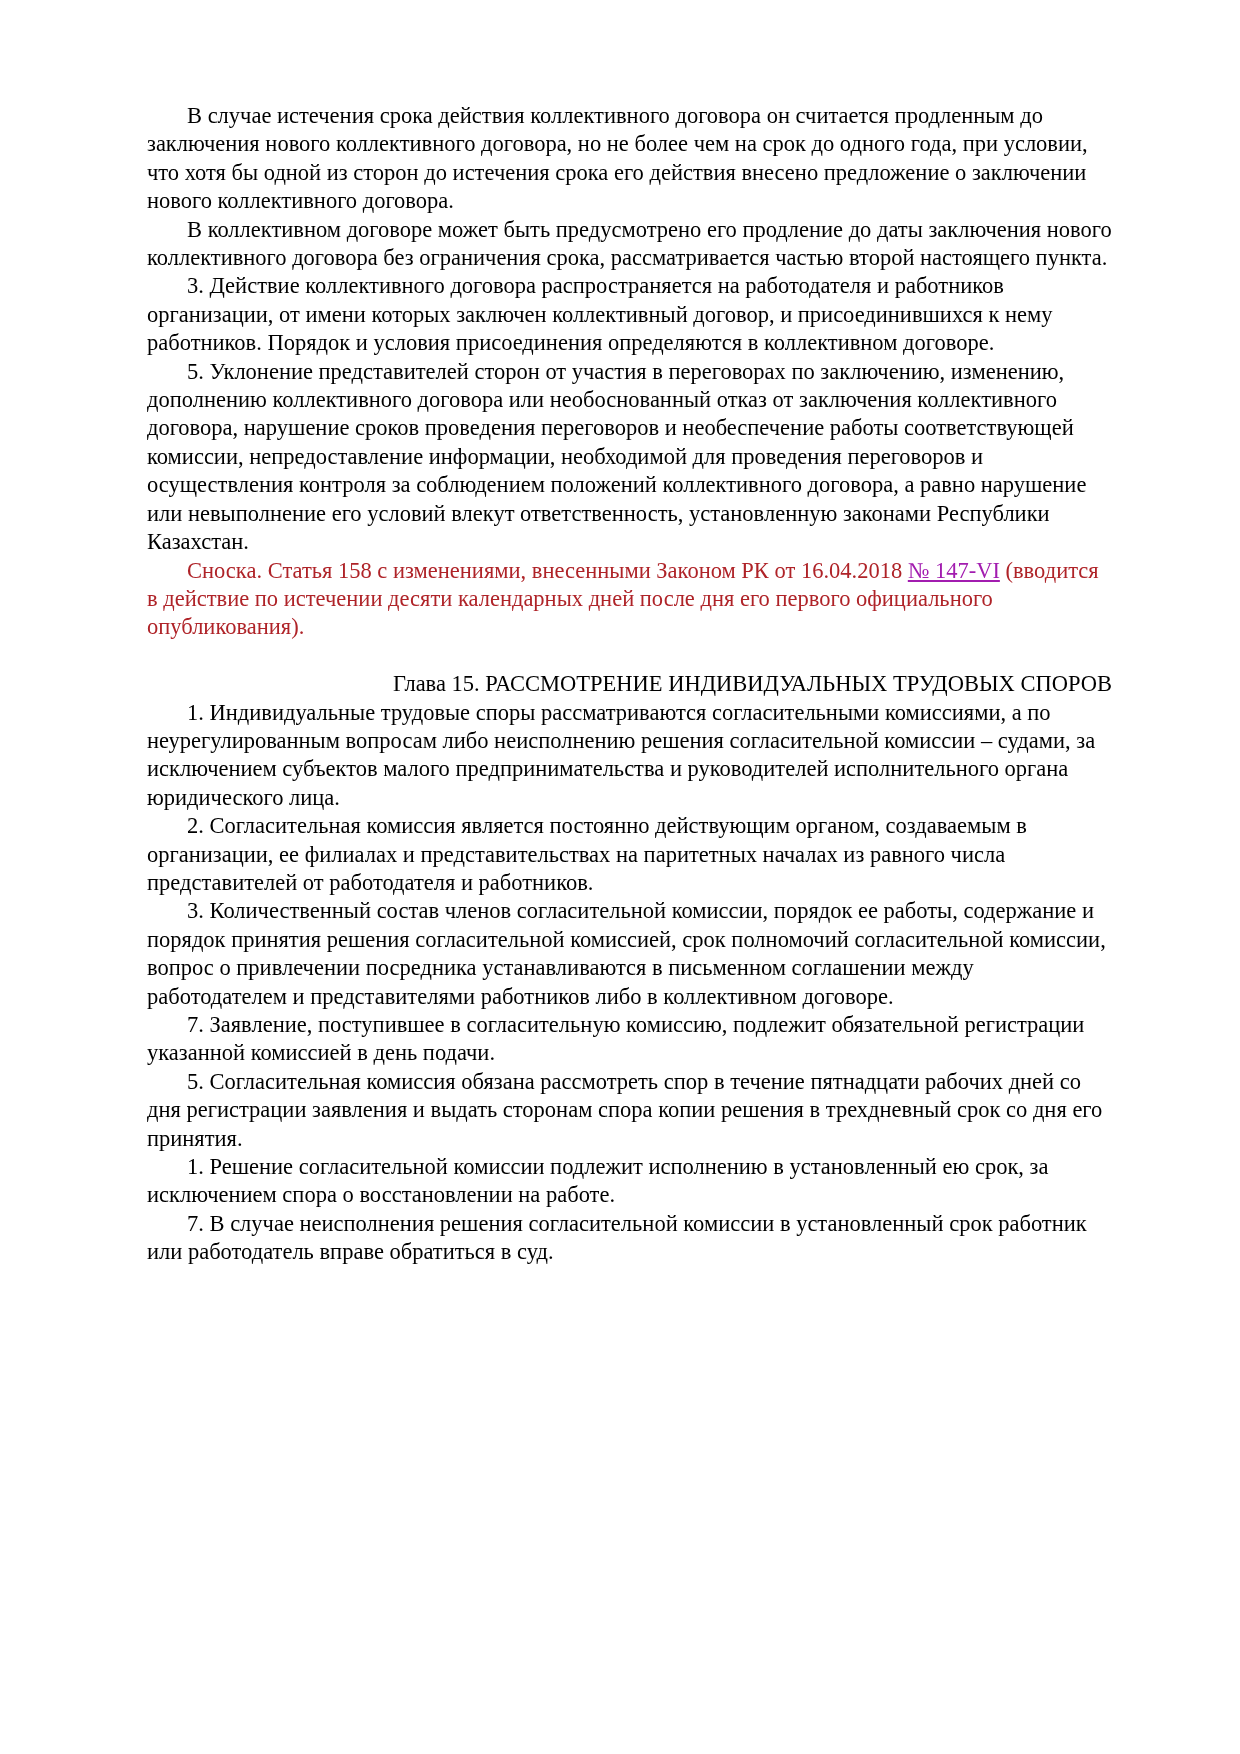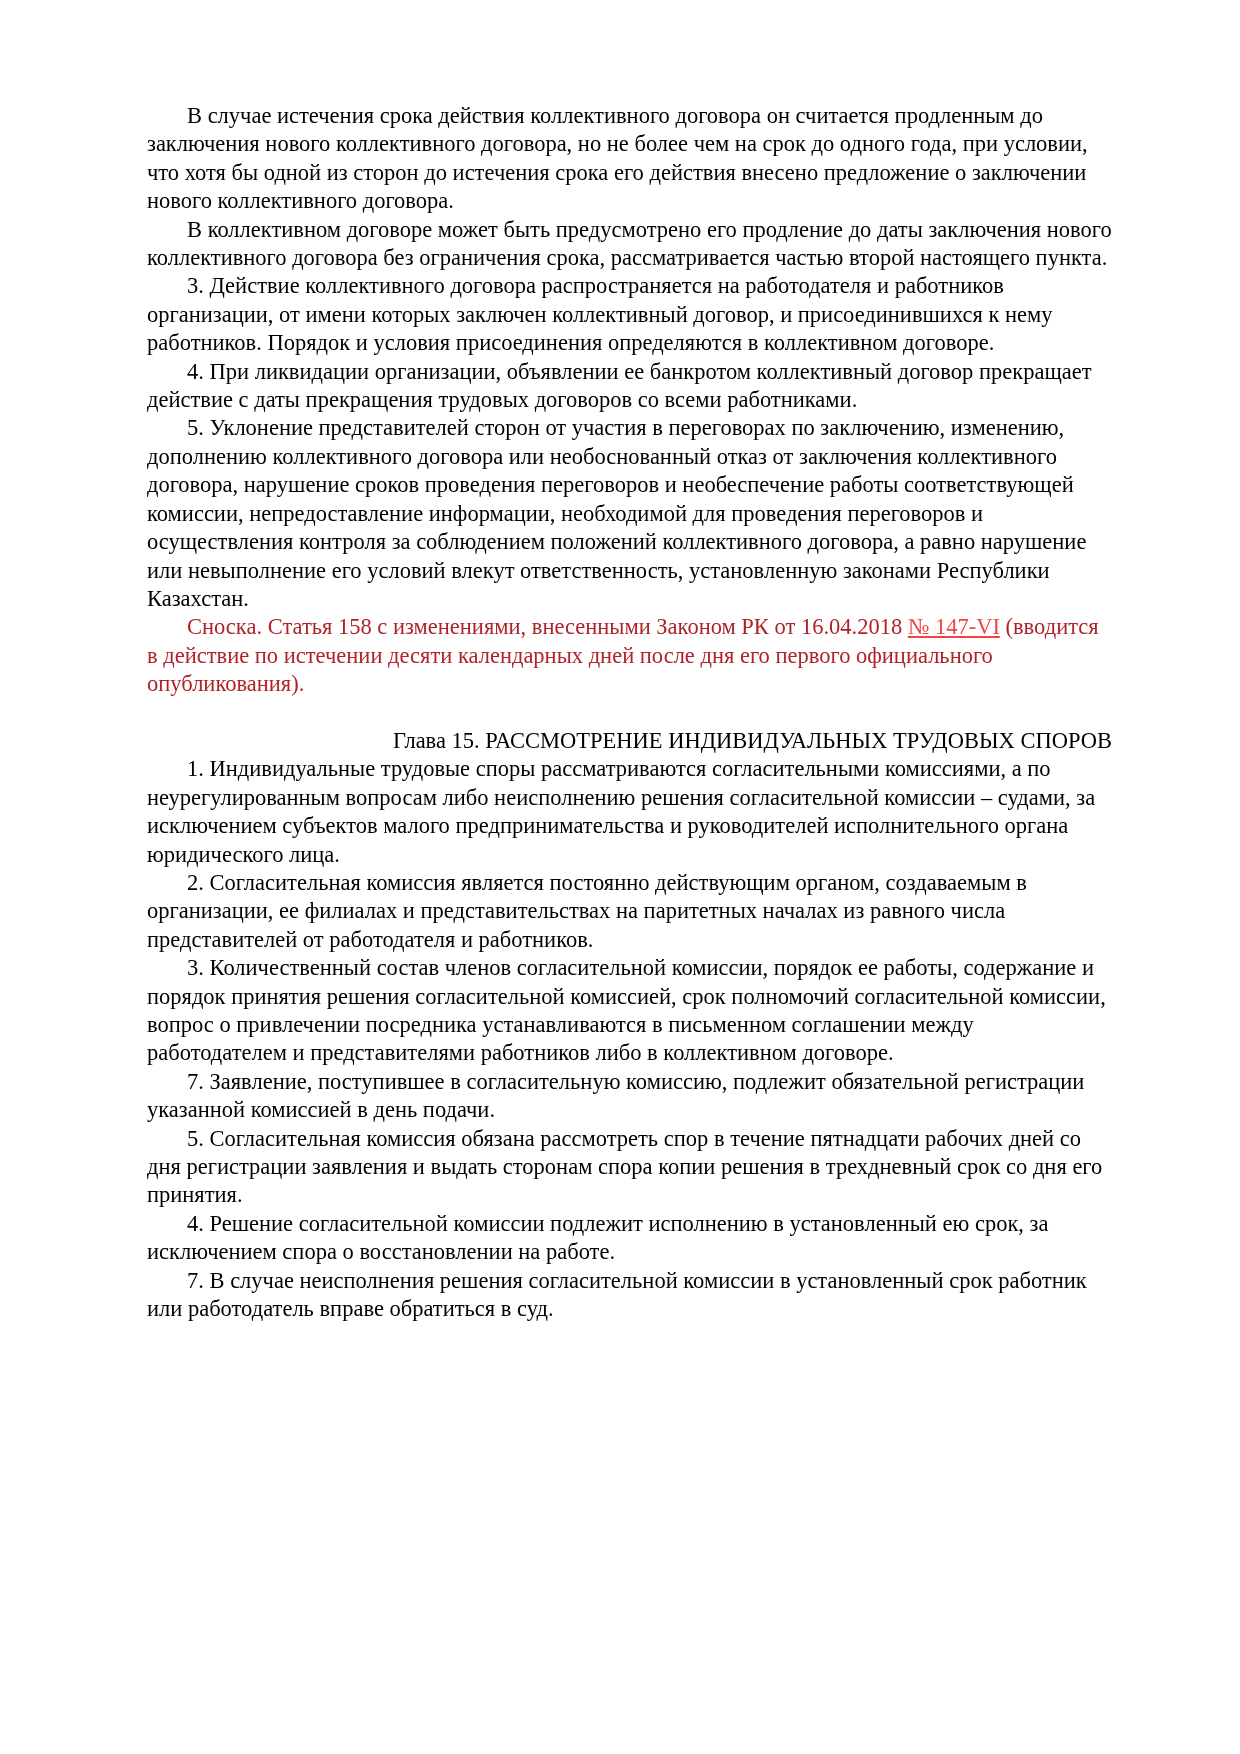--- a/index.html
+++ b/index.html
@@ -35,48 +35,47 @@
     text-indent: 40px;
   }
   .heading {
     text-indent: 0;
     text-align: right;
   }
   .footnote {
     color: #AF2328;
   }
   .law-link {
-    color: #ef4444;
+    color: #a21caf;
     text-decoration: underline;
     cursor: pointer;
   }
   .blank-line {
     height: 28.4px;
   }
 </style>
 </head>
 <body>
 
 <div class="page">
   <div class="content">
 
     <p class="para">В случае истечения срока действия коллективного договора он считается продленным до заключения нового коллективного договора, но не более чем на срок до одного года, при условии, что хотя бы одной из сторон до истечения срока его действия внесено предложение о заключении нового коллективного договора.</p>
     <p class="para">В коллективном договоре может быть предусмотрено его продление до даты заключения нового коллективного договора без ограничения срока, рассматривается частью второй настоящего пункта.</p>
     <p class="para">3. Действие коллективного договора распространяется на работодателя и работников организации, от имени которых заключен коллективный договор, и присоединившихся к нему работников. Порядок и условия присоединения определяются в коллективном договоре.</p>
-    <p class="para">4. При ликвидации организации, объявлении ее банкротом коллективный договор прекращает действие с даты прекращения трудовых договоров со всеми работниками.</p>
     <p class="para">5. Уклонение представителей сторон от участия в переговорах по заключению, изменению, дополнению коллективного договора или необоснованный отказ от заключения коллективного договора, нарушение сроков проведения переговоров и необеспечение работы соответствующей комиссии, непредоставление информации, необходимой для проведения переговоров и осуществления контроля за соблюдением положений коллективного договора, а равно нарушение или невыполнение его условий влекут ответственность, установленную законами Республики Казахстан.</p>
 
     <p class="para footnote"><span>Сноска. Статья 158 с изменениями, внесенными Законом РК от 16.04.2018 </span><a class="law-link" href="#">№ 147-VI</a><span> (вводится в действие по истечении десяти календарных дней после дня его первого официального опубликования).</span></p>
 
     <div class="blank-line"></div>
 
     <p class="heading">Глава 15. РАССМОТРЕНИЕ ИНДИВИДУАЛЬНЫХ ТРУДОВЫХ СПОРОВ</p>
 
     <p class="para">1. Индивидуальные трудовые споры рассматриваются согласительными комиссиями, а по неурегулированным вопросам либо неисполнению решения согласительной комиссии – судами, за исключением субъектов малого предпринимательства и руководителей исполнительного органа юридического лица.</p>
     <p class="para">2. Согласительная комиссия является постоянно действующим органом, создаваемым в организации, ее филиалах и представительствах на паритетных началах из равного числа представителей от работодателя и работников.</p>
     <p class="para">3. Количественный состав членов согласительной комиссии, порядок ее работы, содержание и порядок принятия решения согласительной комиссией, срок полномочий согласительной комиссии, вопрос о привлечении посредника устанавливаются в письменном соглашении между работодателем и представителями работников либо в коллективном договоре.</p>
     <p class="para">7. Заявление, поступившее в согласительную комиссию, подлежит обязательной регистрации указанной комиссией в день подачи.</p>
     <p class="para">5. Согласительная комиссия обязана рассмотреть спор в течение пятнадцати рабочих дней со дня регистрации заявления и выдать сторонам спора копии решения в трехдневный срок со дня его принятия.</p>
-    <p class="para">4. Решение согласительной комиссии подлежит исполнению в установленный ею срок, за исключением спора о восстановлении на работе.</p>
+    <p class="para">1. Решение согласительной комиссии подлежит исполнению в установленный ею срок, за исключением спора о восстановлении на работе.</p>
     <p class="para">7. В случае неисполнения решения согласительной комиссии в установленный срок работник или работодатель вправе обратиться в суд.</p>
 
   </div>
 </div>
 
 </body></html>

